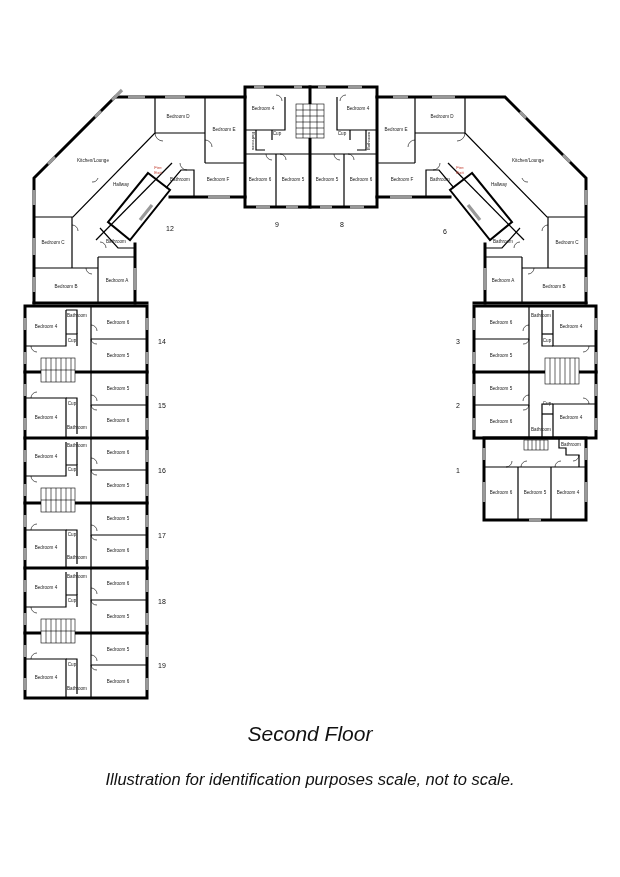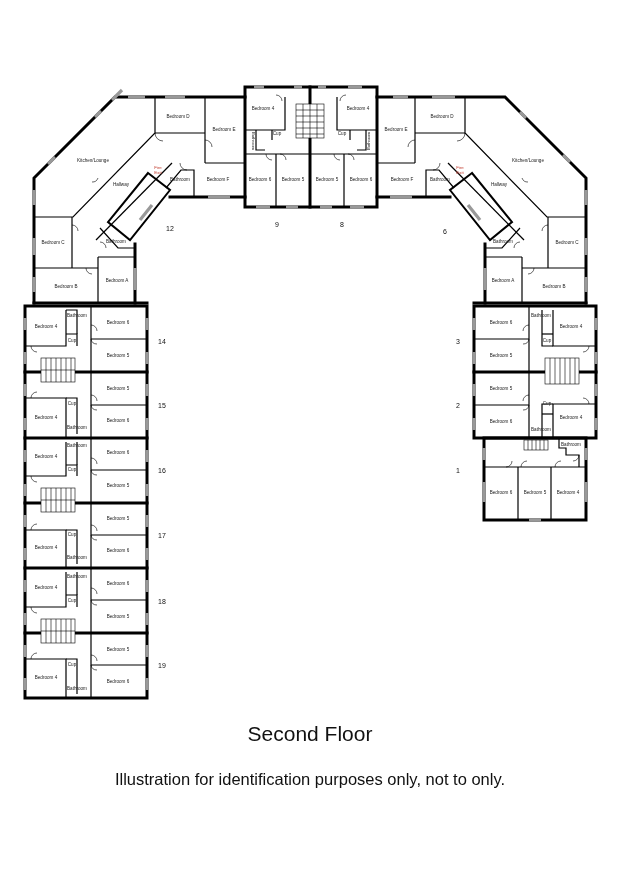--- a/index.html
+++ b/index.html
@@ -7,21 +7,21 @@
   #plan { position: absolute; left: 0; top: 0; width: 620px; height: 877px; }
   .wall { stroke: #000; stroke-width: 3; fill: none; stroke-linecap: square; }
   .iwall { stroke: #000; stroke-width: 1.2; fill: none; }
   .win { stroke: #999; stroke-width: 3.2; fill: none; }
   .door { stroke: #000; stroke-width: 0.6; fill: none; }
   .rl { font-family: "Liberation Sans", sans-serif; font-size: 4.6px; fill: #222; text-anchor: middle; dominant-baseline: middle; }
   .rl-v { font-size: 4.2px; }
   .num { font-family: "Liberation Sans", sans-serif; font-size: 7px; fill: #111; text-anchor: middle; dominant-baseline: middle; }
   .fire { font-family: "Liberation Sans", sans-serif; font-size: 4.4px; fill: #c0392b; text-anchor: middle; }
   .stair { stroke: #000; stroke-width: 0.6; fill: #fff; }
-  .title { position: absolute; left: 0; width: 620px; text-align: center; color: #111; }
+  .title { position: absolute; left: 0; width: 620px; text-align: center; color: #111; font-style: italic; }
   .t1 { top: 722px; font-size: 21px; }
   .t2 { top: 770px; font-size: 16.5px; }
 </style>
 </head>
 <body>
 
 <svg id="plan" viewBox="0 0 620 877" xmlns="http://www.w3.org/2000/svg">
 
   <g>
     <polyline class="wall" points="245,97 115,97 34,178 34,303"></polyline>
@@ -419,13 +419,13 @@
     <text class="rl" x="535" y="493">Bedroom 5</text>
     <text class="rl" x="568" y="493">Bedroom 4</text>
     <text class="num" x="458" y="471">1</text>
   </g>
 
   <line class="wall" x1="34" y1="303" x2="147" y2="303"></line>
   <line class="wall" x1="474" y1="303" x2="586" y2="303"></line>
 </svg>
 
 <div class="title t1">Second Floor</div>
-<div class="title t2">Illustration for identification purposes only, not to only.</div>
+<div class="title t2">Illustration for identification purposes scale, not to scale.</div>
 
 </body></html>

